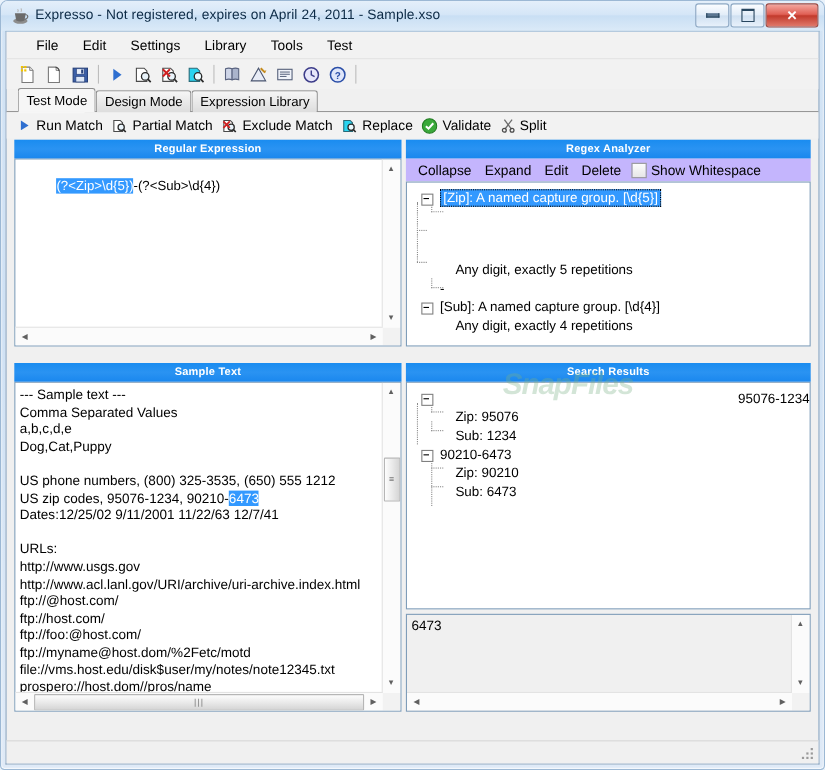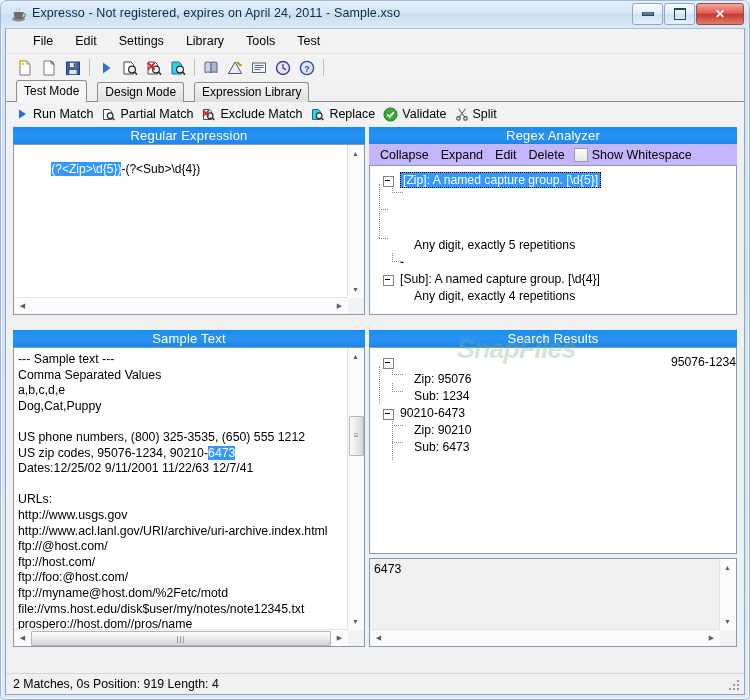--- a/index.html
+++ b/index.html
@@ -139,21 +139,21 @@
   }
   .tab {
     height: 19px;
     line-height: 18px;
     padding: 0 7px;
     font-size: 12px;
     border: 1px solid #8d8d8d;
     border-bottom: none;
     border-radius: 3px 3px 0 0;
     background: linear-gradient(to bottom, #f6f6f6, #dddddd);
-    margin-right: 10px;
+    margin-right: 0;
     color: #000;
     white-space: nowrap;
   }
   .tab.active {
     height: 21px;
     line-height: 20px;
     background: #f6f6f6;
     border-color: #8d8d8d;
     position: relative;
     z-index: 3;
@@ -190,22 +190,22 @@
     padding: 0 6px 0 2px;
     font-size: 12.5px;
     white-space: nowrap;
   }
   .act .ico { margin-right: 4px; display: flex; align-items: center; }
 
   
   .panel-hdr {
     background: linear-gradient(to bottom, #1a8cf0 0%, #2a93f2 50%, #1a87ee 100%);
     color: #ffffff;
-    font-weight: normal;
-    font-size: 13px;
+    font-weight: bold;
+    font-size: 10px;
     text-align: center;
     line-height: 17px;
     height: 17px;
     letter-spacing: 0.2px;
     position: relative;
     z-index: 2;
   }
   .panel {
     position: absolute;
     box-sizing: border-box;
@@ -737,21 +737,20 @@
         </div>
         <div class="hscroll" style="right:16px;">
           <div class="sb-arrow left">◀</div>
           <div class="sb-arrow right">▶</div>
         </div>
         <div style="position:absolute;right:0;bottom:0;width:16px;height:16px;background:#f2f2f2;"></div>
       </div>
     </div>
 
     <div class="statusbar">
-      <span>2 Matches, 0s  Position: 919  Length: 4</span>
       <div class="resize-grip">
         <svg width="13" height="13" viewBox="0 0 13 13">
           <g fill="#9a9a9a">
             <rect x="9" y="9" width="2" height="2"></rect>
             <rect x="5" y="9" width="2" height="2"></rect>
             <rect x="9" y="5" width="2" height="2"></rect>
             <rect x="1" y="9" width="2" height="2"></rect>
             <rect x="5" y="5" width="2" height="2"></rect>
             <rect x="9" y="1" width="2" height="2"></rect>
           </g>

